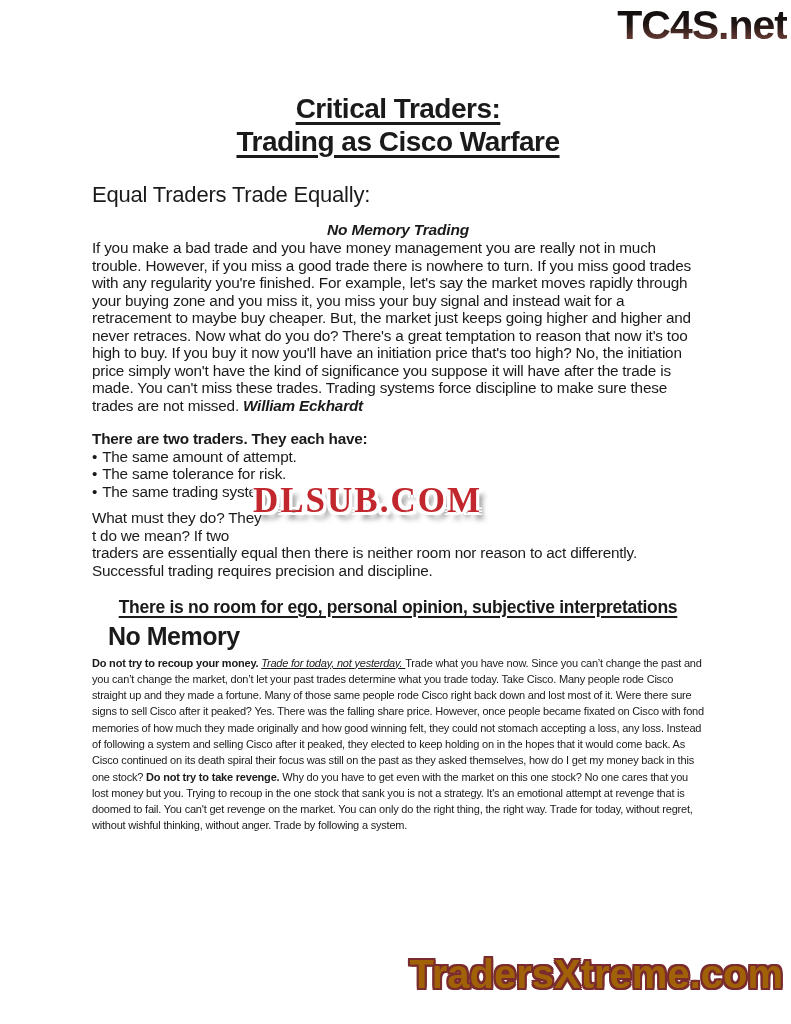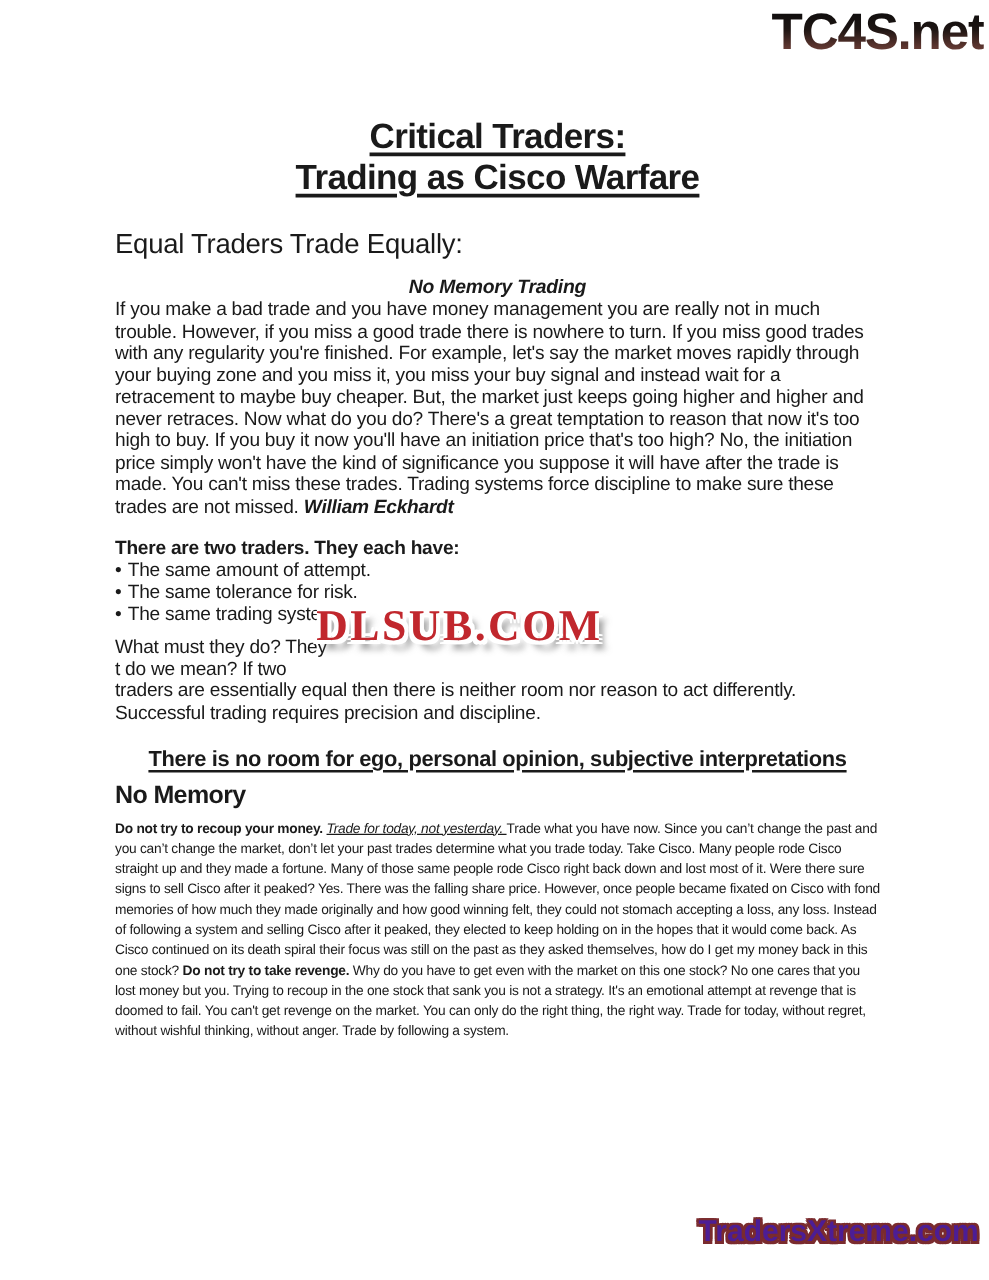--- a/index.html
+++ b/index.html
@@ -33,25 +33,25 @@
     font-weight: bold;
     font-size: 35px; letter-spacing: 2px;
     color: #c1272d;
     text-shadow:
       -3px -3px 0 #ffffff, 3px -3px 0 #ffffff, -3px 3px 0 #ffffff, 3px 3px 0 #ffffff,
       0 -3px 0 #ffffff, 0 3px 0 #ffffff, -3px 0 0 #ffffff, 3px 0 0 #ffffff,
       6px 7px 5px rgba(130,130,130,0.85);
     z-index: 5;
   }
   .wm-bottom {
-    position: absolute; top: 972px; right: 8px;
+    position: absolute; top: 952px; right: 8px;
     font-family: "Liberation Sans", sans-serif;
     font-weight: bold;
-    font-size: 24px; letter-spacing: 0px;
-    color: #4c1d95;
+    font-size: 40px; letter-spacing: 0px;
+    color: #a16207;
     text-shadow:
       -2px -2px 0 #7a2b2e, 2px -2px 0 #7a2b2e, -2px 2px 0 #7a2b2e, 2px 2px 0 #7a2b2e,
       0 -2px 0 #7a2b2e, 0 2px 0 #7a2b2e, -2px 0 0 #7a2b2e, 2px 0 0 #7a2b2e,
       -4px -4px 2px #ffffff, 4px -4px 2px #ffffff, -4px 4px 2px #ffffff, 4px 4px 2px #ffffff,
       0 5px 2px #ffffff, 0 -5px 2px #ffffff, 5px 0 2px #ffffff, -5px 0 2px #ffffff;
   }
   
   #col {
     position: absolute; left: 92px; top: 0;
     width: 612px;
@@ -98,22 +98,23 @@
     text-align: center;
     font-size: 17.5px; line-height: 21.5px; font-weight: bold;
     letter-spacing: -0.3px;
     text-decoration: underline;
     text-decoration-thickness: 2px;
     text-underline-offset: 3px;
   }
   .ego-heading div { white-space: nowrap; }
   .h2-heading {
     margin-top: 3px;
-    font-size: 20px; font-weight: bold; letter-spacing: -0.5px;
+    font-size: 25px; font-weight: bold; letter-spacing: -0.5px;
     line-height: 28px;
+    margin-left: 16px;
   }
   
   .seg-r  { }
   .seg-b  { font-weight: bold; }
   .seg-bi { font-weight: bold; font-style: italic; }
   .seg-iu { font-style: italic; text-decoration: underline; }
 </style>
 </head>
 <body>
 

